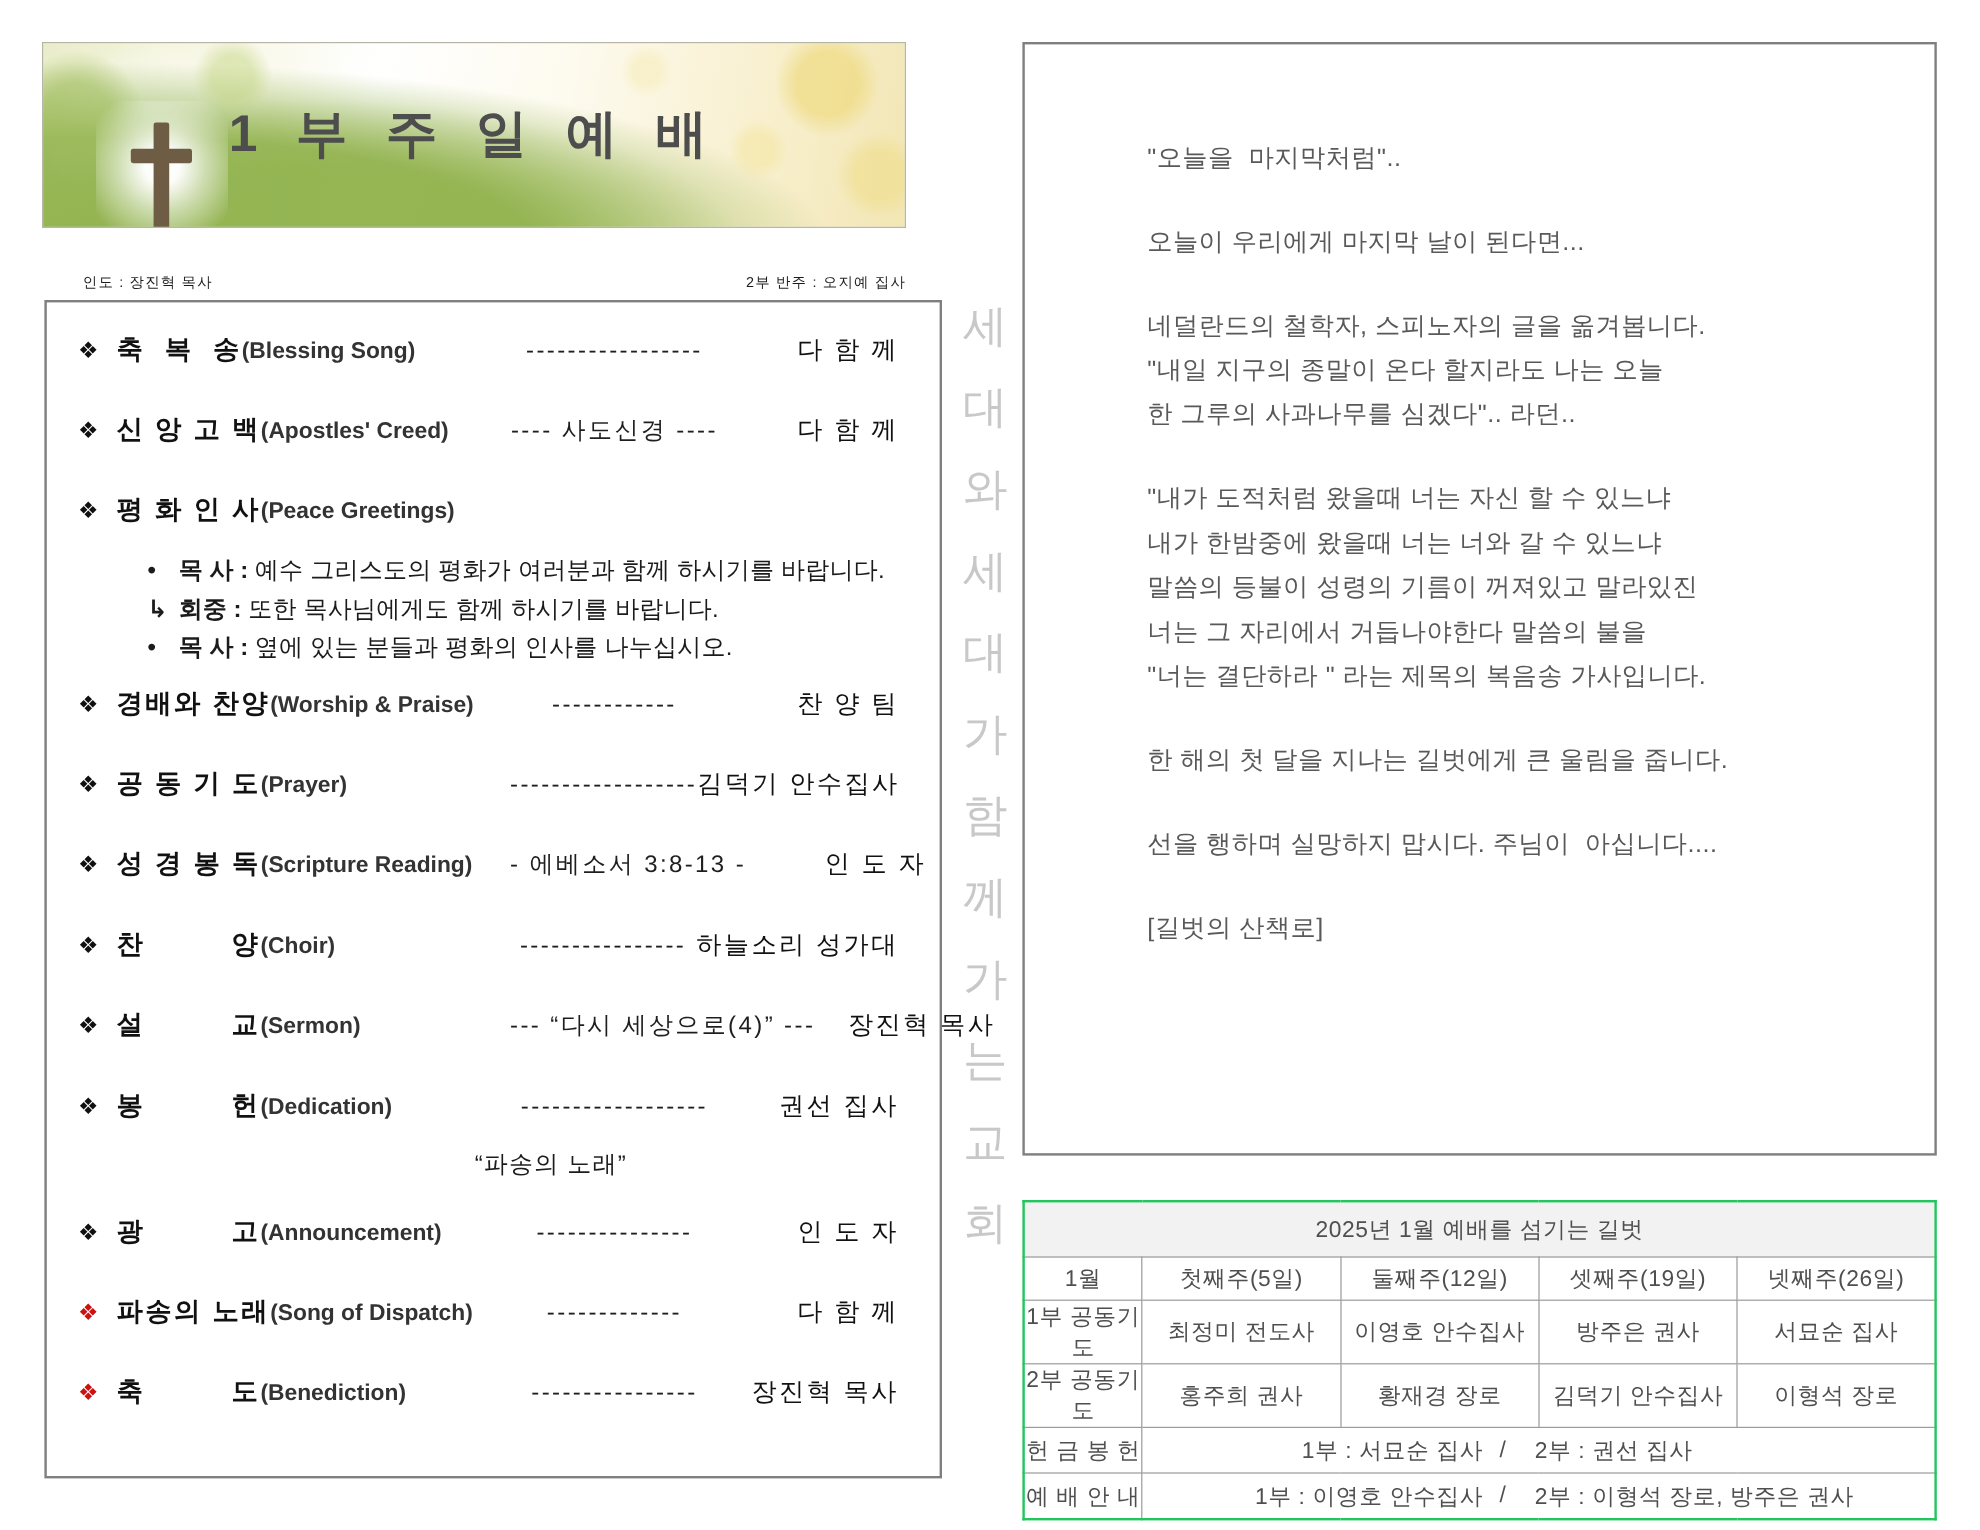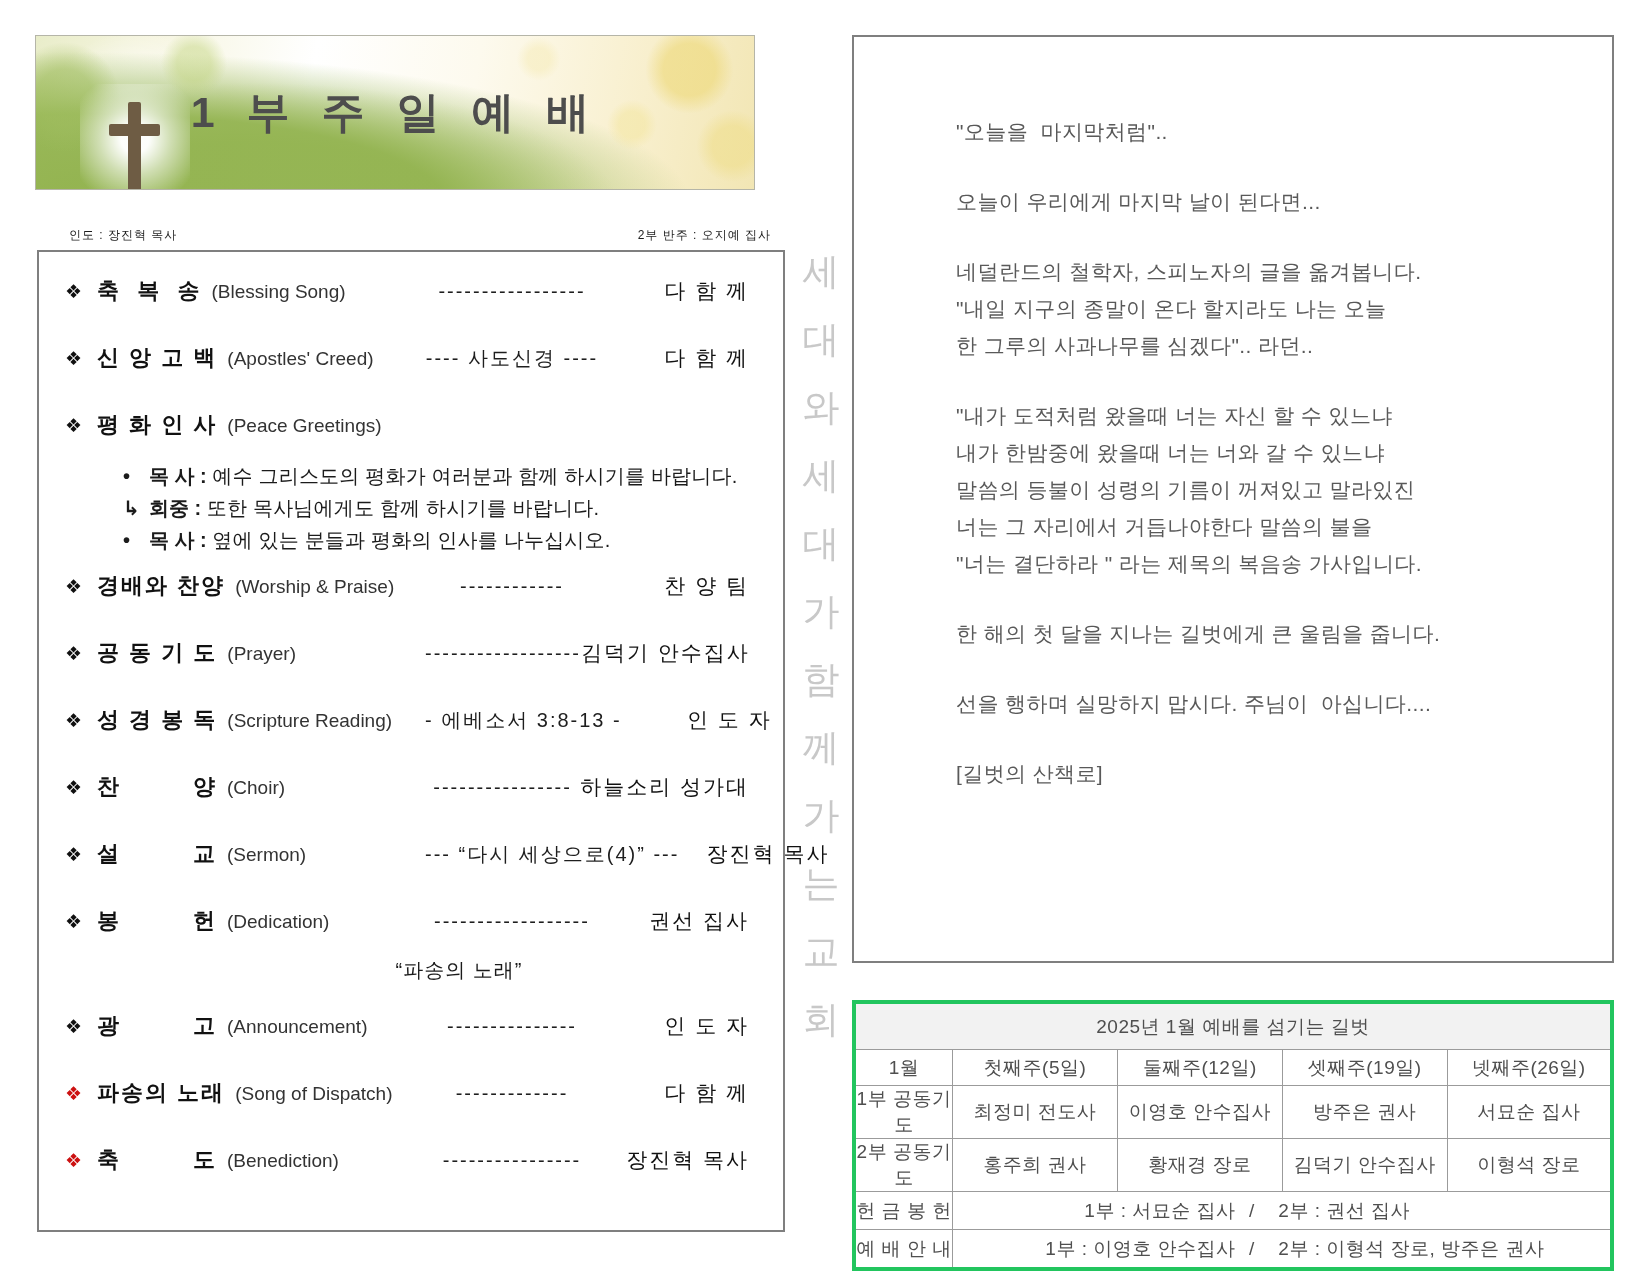--- a/index.html
+++ b/index.html
@@ -33,34 +33,34 @@
     text-align:center; font-size:43px; font-weight:700; color:#4d4d4d; letter-spacing:10px;
   }
 
   
   .leaders {
     position:absolute; left:35px; top:212px; width:750px; height:32px;
     display:flex; justify-content:space-between; align-items:flex-end;
     padding:0; box-sizing:border-box; font-size:12px; color:#1c1c1c; letter-spacing:1px;
   }
   .leaders .l-left { margin-left:34px; }
-  .leaders .l-right { margin-right:14px; }
+  .leaders .l-right { margin-right:30px; }
 
   
   .order-box {
     position:absolute; left:37px; top:250px; width:748px; height:982px;
     border:2px solid #7f7f7f; box-sizing:border-box;
     padding:24px 34px 0 26px;
   }
   .w-item { display:flex; align-items:baseline; margin:0 0 37px; font-size:21px; }
   .w-diamond { width:32px; flex:0 0 32px; font-size:19px; color:#101010; }
   .w-diamond.red { color:#cc1111; }
   .w-title { width:328px; flex:0 0 328px; white-space:pre; }
   .w-kr { font-weight:700; font-size:22px; color:#111; letter-spacing:2px; }
-  .w-en { font-weight:400; font-size:19px; color:#333;margin-left:10px; }
+  .w-en { font-weight:700; font-size:19px; color:#333; }
   .w-mid { flex:1 1 auto; text-align:center; color:#1e1e1e; letter-spacing:2px; white-space:pre; font-size:20px; }
   .w-by { min-width:150px; text-align:right; color:#111; letter-spacing:2px; white-space:pre; }
   .w-subwrap { margin:-14px 0 18px; }
   .w-sub { display:flex; align-items:baseline; margin:0 0 6px 58px; font-size:20px; color:#1b1b1b; line-height:26px; }
   .w-bullet { width:26px; flex:0 0 26px; font-weight:900; }
   .w-role { font-weight:700; white-space:pre; }
   .w-subtext { letter-spacing:0.2px; }
   .w-note { text-align:center; padding-left:104px; margin:-16px 0 27px; font-size:20px; color:#1b1b1b; letter-spacing:1px; }
 
   
@@ -73,21 +73,21 @@
     border:2px solid #7f7f7f; box-sizing:border-box;
     padding:76px 30px 0 102px;
   }
   .m-para { margin:0 0 33px; }
   .m-line { font-size:21px; line-height:37px; color:#595959; letter-spacing:0.4px; white-space:pre; }
 
   
   .serve-wrap { position:absolute; left:852px; top:1000px; width:762px; }
   table.serve { width:100%; border-collapse:collapse; table-layout:fixed; }
   table.serve td { border:1.5px solid #9b9b9b; color:#4f4f4f; font-size:19px; text-align:center; padding:0; letter-spacing:0.5px; }
-  table.serve { border:4px solid #22c55e; }
+  table.serve { border:2px solid #22c55e; }
   td.t-title { height:45px; background:#f2f2f2; font-size:23px; color:#454545; letter-spacing:1px; }
   td.t-cell { height:35px; }
   td.t-span { height:37px; }
   .merged { display:flex; align-items:center; width:100%; }
   .m-left { width:43%; padding-left:16px; text-align:right; box-sizing:border-box; }
   .m-sep { width:5%; text-align:center; }
   .m-right { flex:1; text-align:left; padding-left:10px; }
 </style>
 </head>
 <body>

